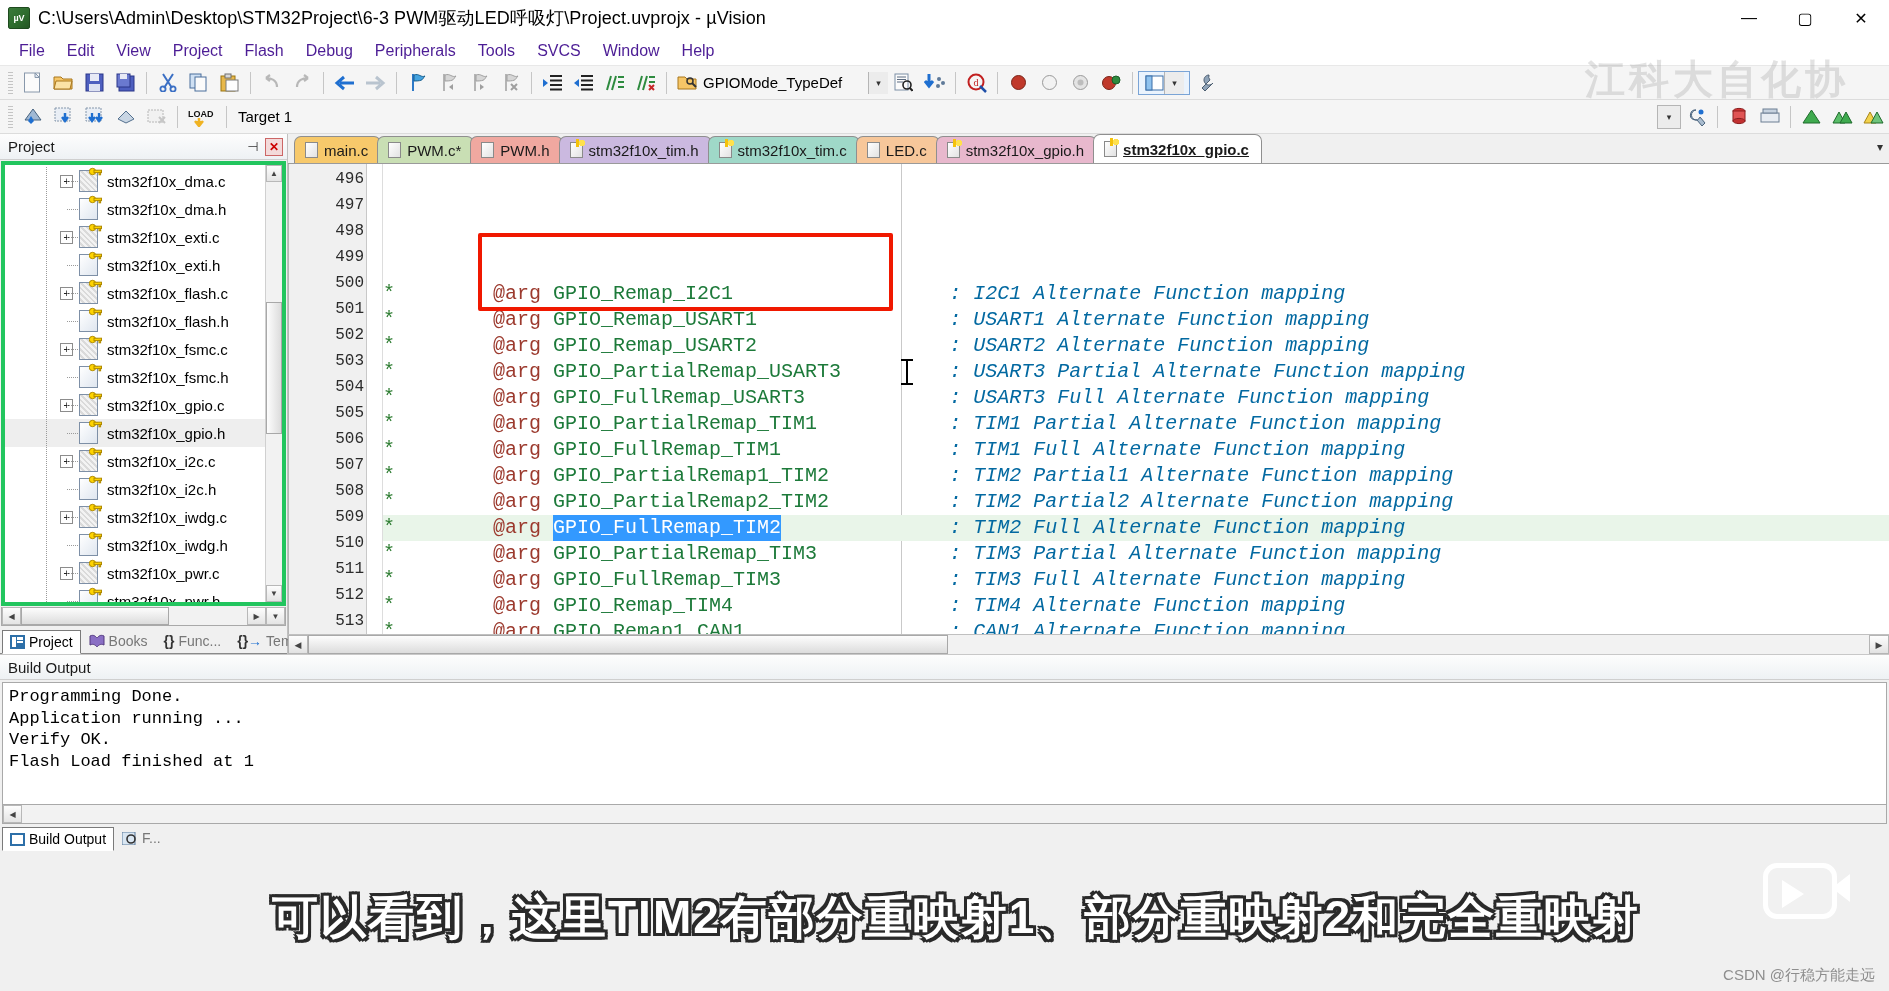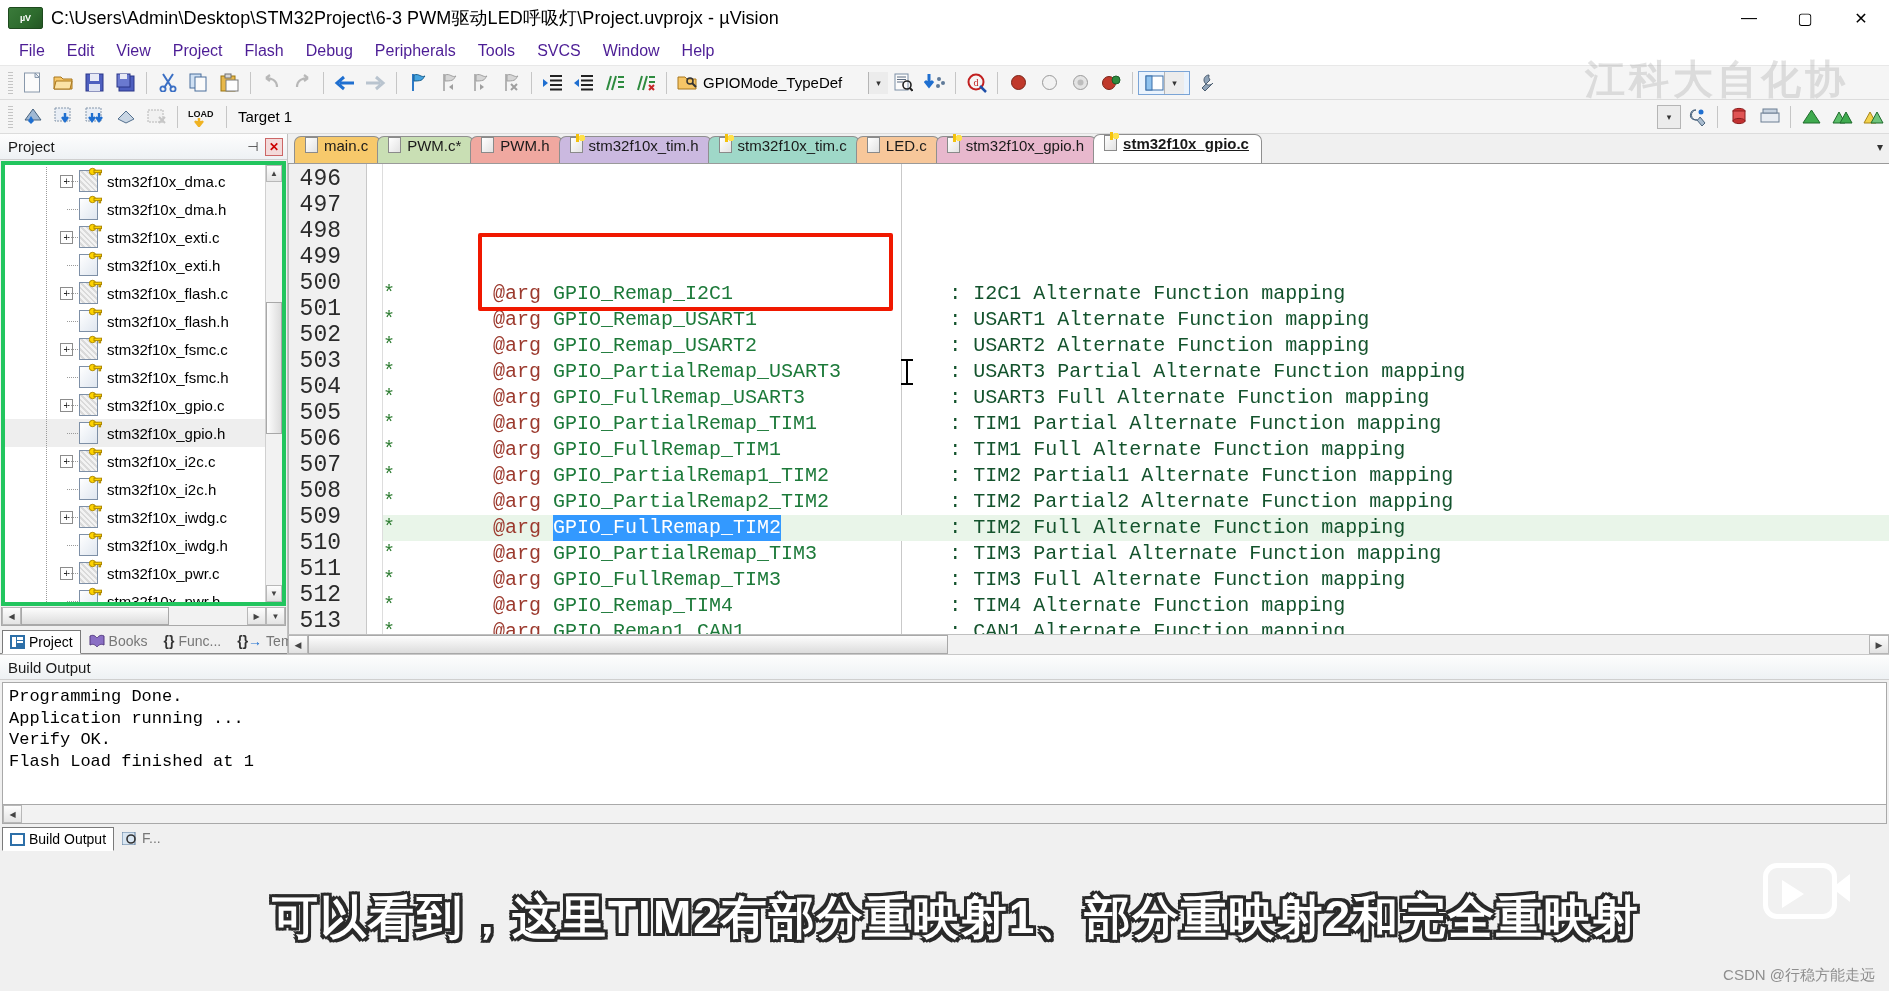--- a/index.html
+++ b/index.html
@@ -13,21 +13,21 @@
 
   
   .titlebar {
     height: 36px;
     background: #ffffff;
     display: flex;
     align-items: center;
     position: relative;
   }
   .app-icon {
-    width: 35px; height: 22px;
+    width: 22px; height: 22px;
     margin-left: 8px; margin-right: 8px;
     background: linear-gradient(135deg, #3a7a3a 0%, #2d6b2d 60%, #245624 100%);
     border: 1px solid #1e4a1e;
     border-radius: 2px;
     color: #fff; font-size: 9px; font-weight: bold;
     display: flex; align-items: center; justify-content: center;
     line-height: 1;
   }
   .title-text {
     font-size: 18px;
@@ -302,21 +302,21 @@
     height: 30px;
     background: #f0f0f0;
     display: flex;
     align-items: flex-end;
     padding-left: 6px;
     position: relative;
     border-bottom: 1px solid #9a9a9a;
   }
   .etab {
     height: 27px;
-    display: flex; align-items: flex-start;
+    display: flex; align-items: center;
     gap: 6px;
     padding: 0 12px 0 10px;
     font-size: 15px;
     color: #1a1a1a;
     border: 1px solid #8f8f8f;
     border-bottom: none;
     border-radius: 7px 7px 0 0;
     margin-right: -4px;
     white-space: nowrap;
     position: relative;
@@ -358,23 +358,23 @@
     width: 78px;
     background: #f0f0f0;
     border-right: 1px solid #c8c8c8;
     flex: none;
     padding-top: 2px;
   }
   .gutter .ln {
     height: 26px;
     line-height: 26px;
     text-align: right;
-    padding-right: 25px;
+    padding-right: 2px;
     font-family: "Liberation Mono", monospace;
-    font-size: 23px;
+    font-size: 16px;
     color: #2b2b2b;
   }
   .margin-strip {
     width: 16px;
     background: #fff;
     border-right: 1px solid #ddd;
     flex: none;
   }
   .code {
     flex: 1;
@@ -389,21 +389,21 @@
     height: 26px;
     line-height: 26px;
     display: flex;
     position: relative;
   }
   .cl.hl { background: #e9f5e9; }
   .c-star { color: #2e7d32; width: 38px; flex:none; }
   .c-arg  { color: #9c3a2e; flex: none; }
   .c-id   { color: #1d7a3a; }
   .c-sel  { background: #3399ff; color: #fff; }
-  .c-desc { color: #14532d; }
+  .c-desc { color: #0369a1; font-style: italic; }
   .colsep {
     position: absolute;
     left: 518px; top: 0; bottom: 0;
     width: 1px;
     background: #c9c9c9;
   }
   .redbox {
     position: absolute;
     left: 95px; top: 69px;
     width: 415px; height: 78px;

